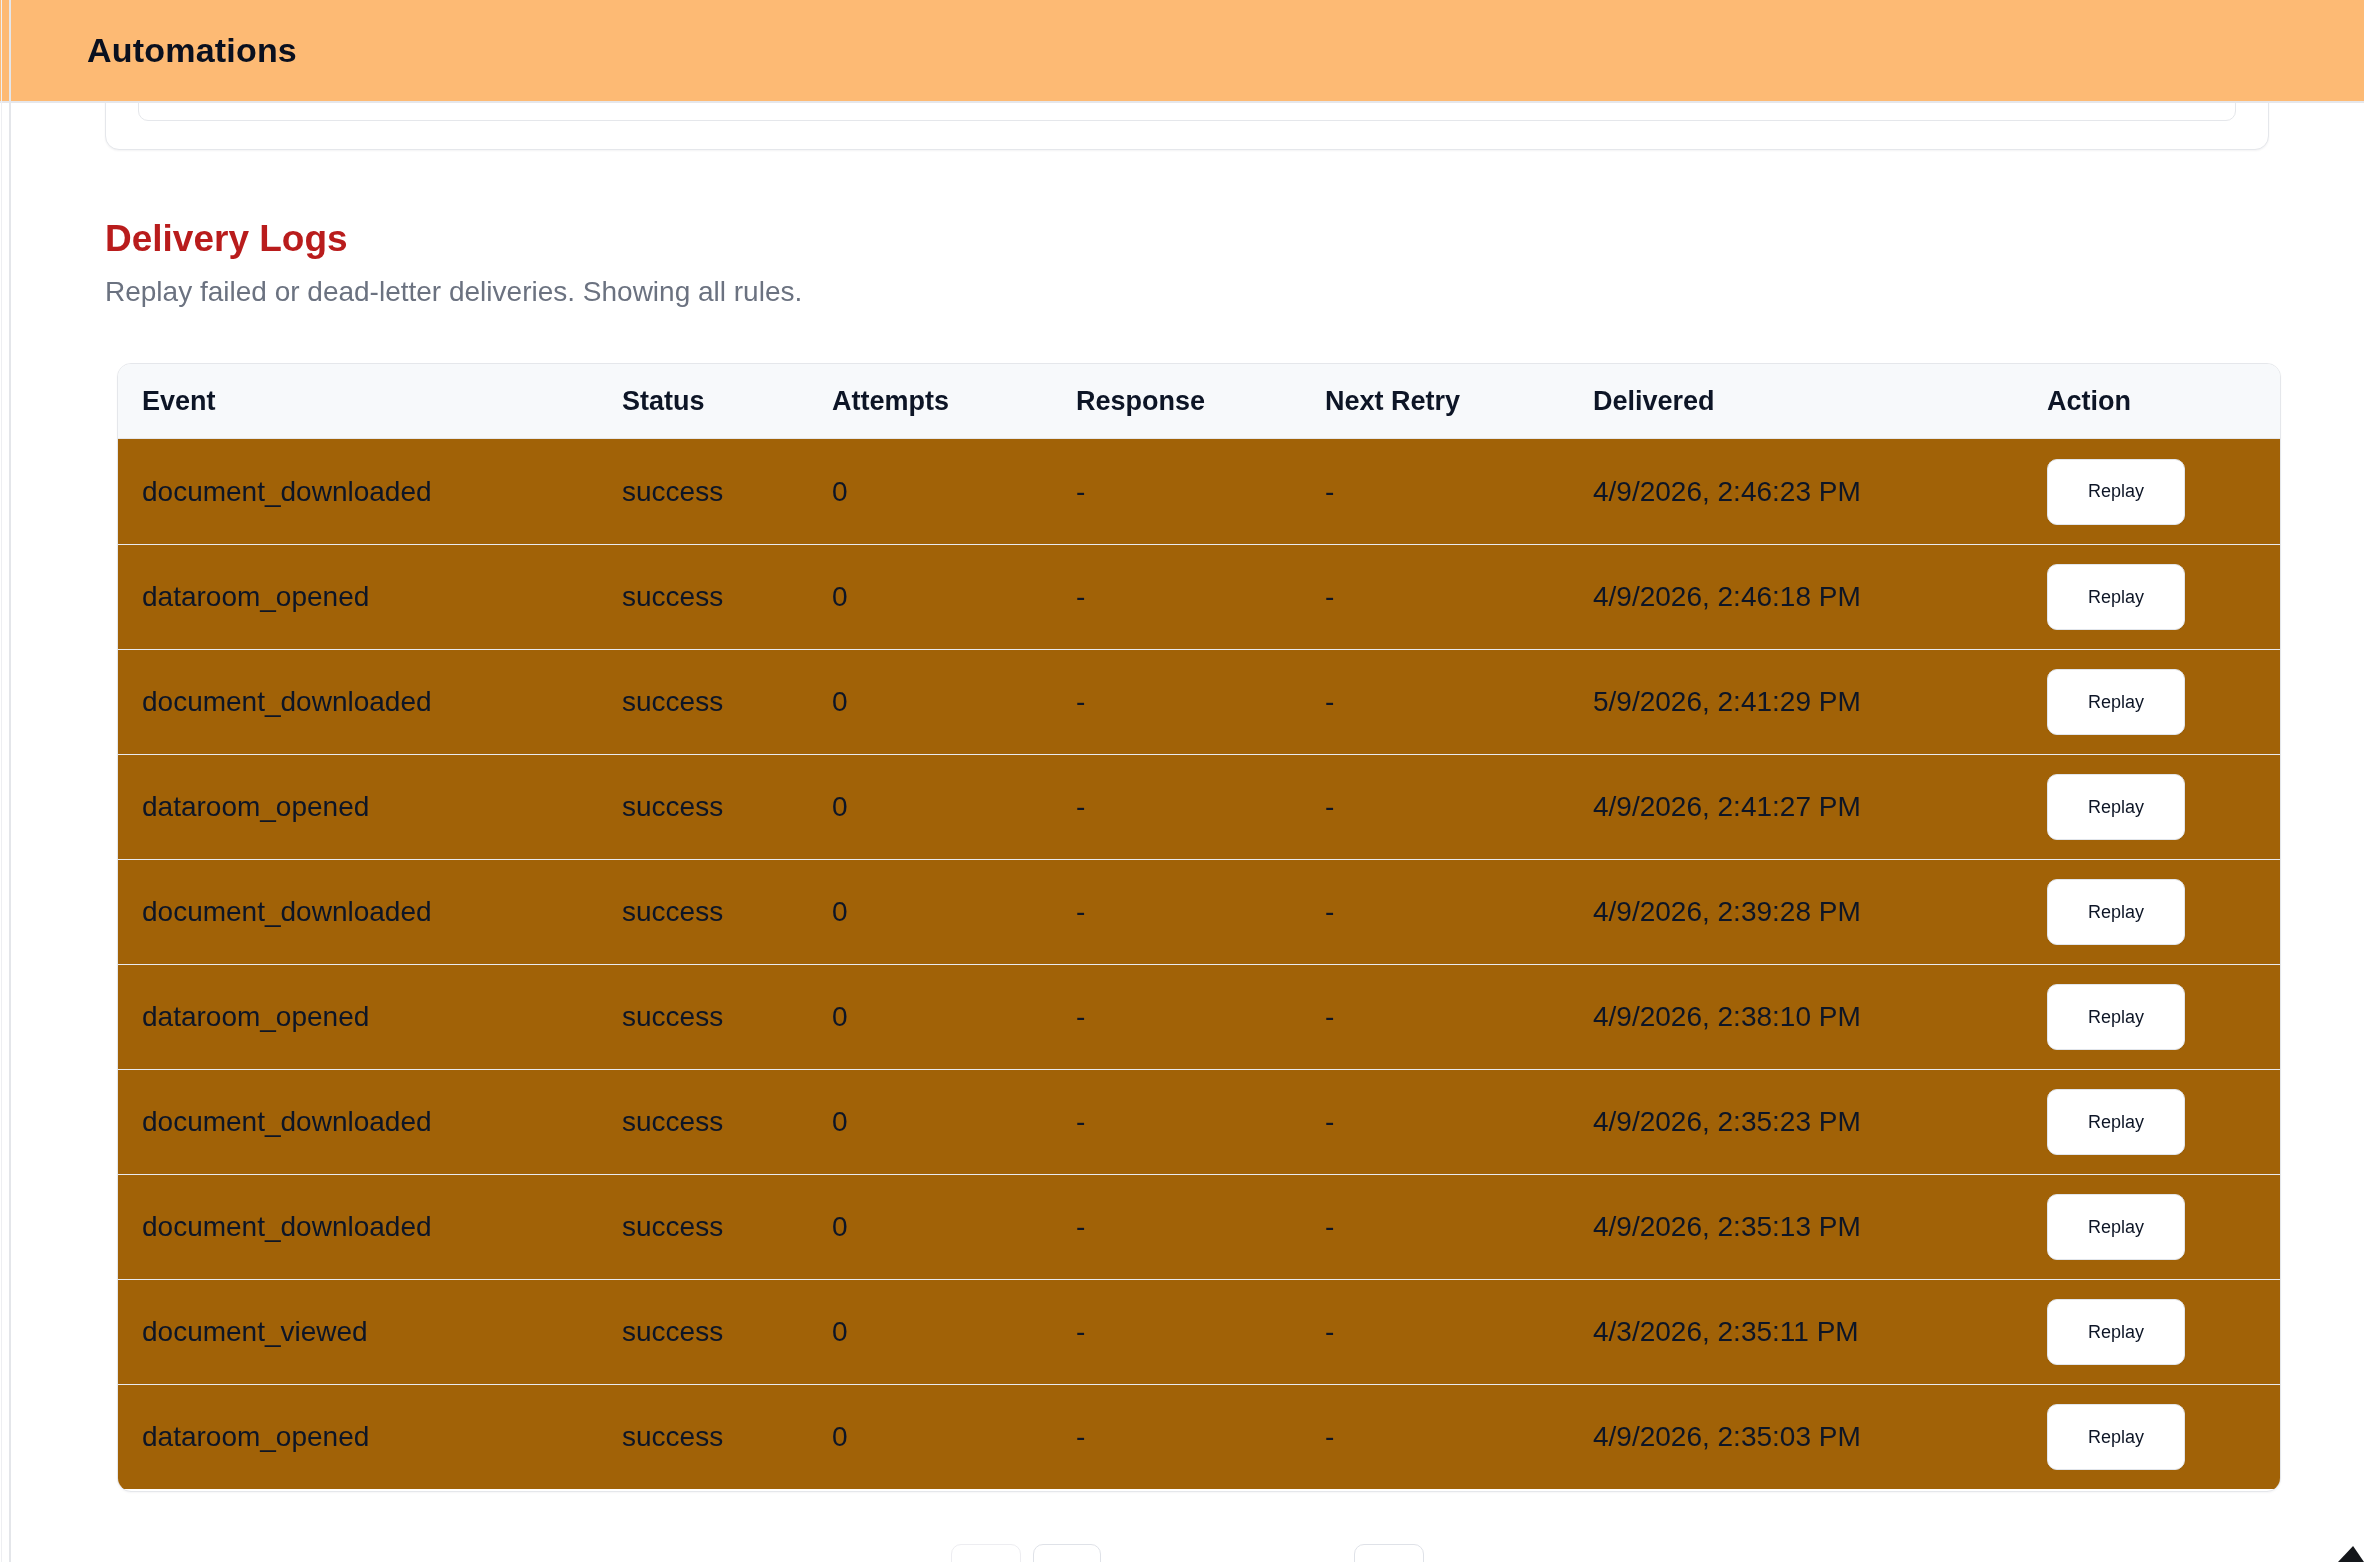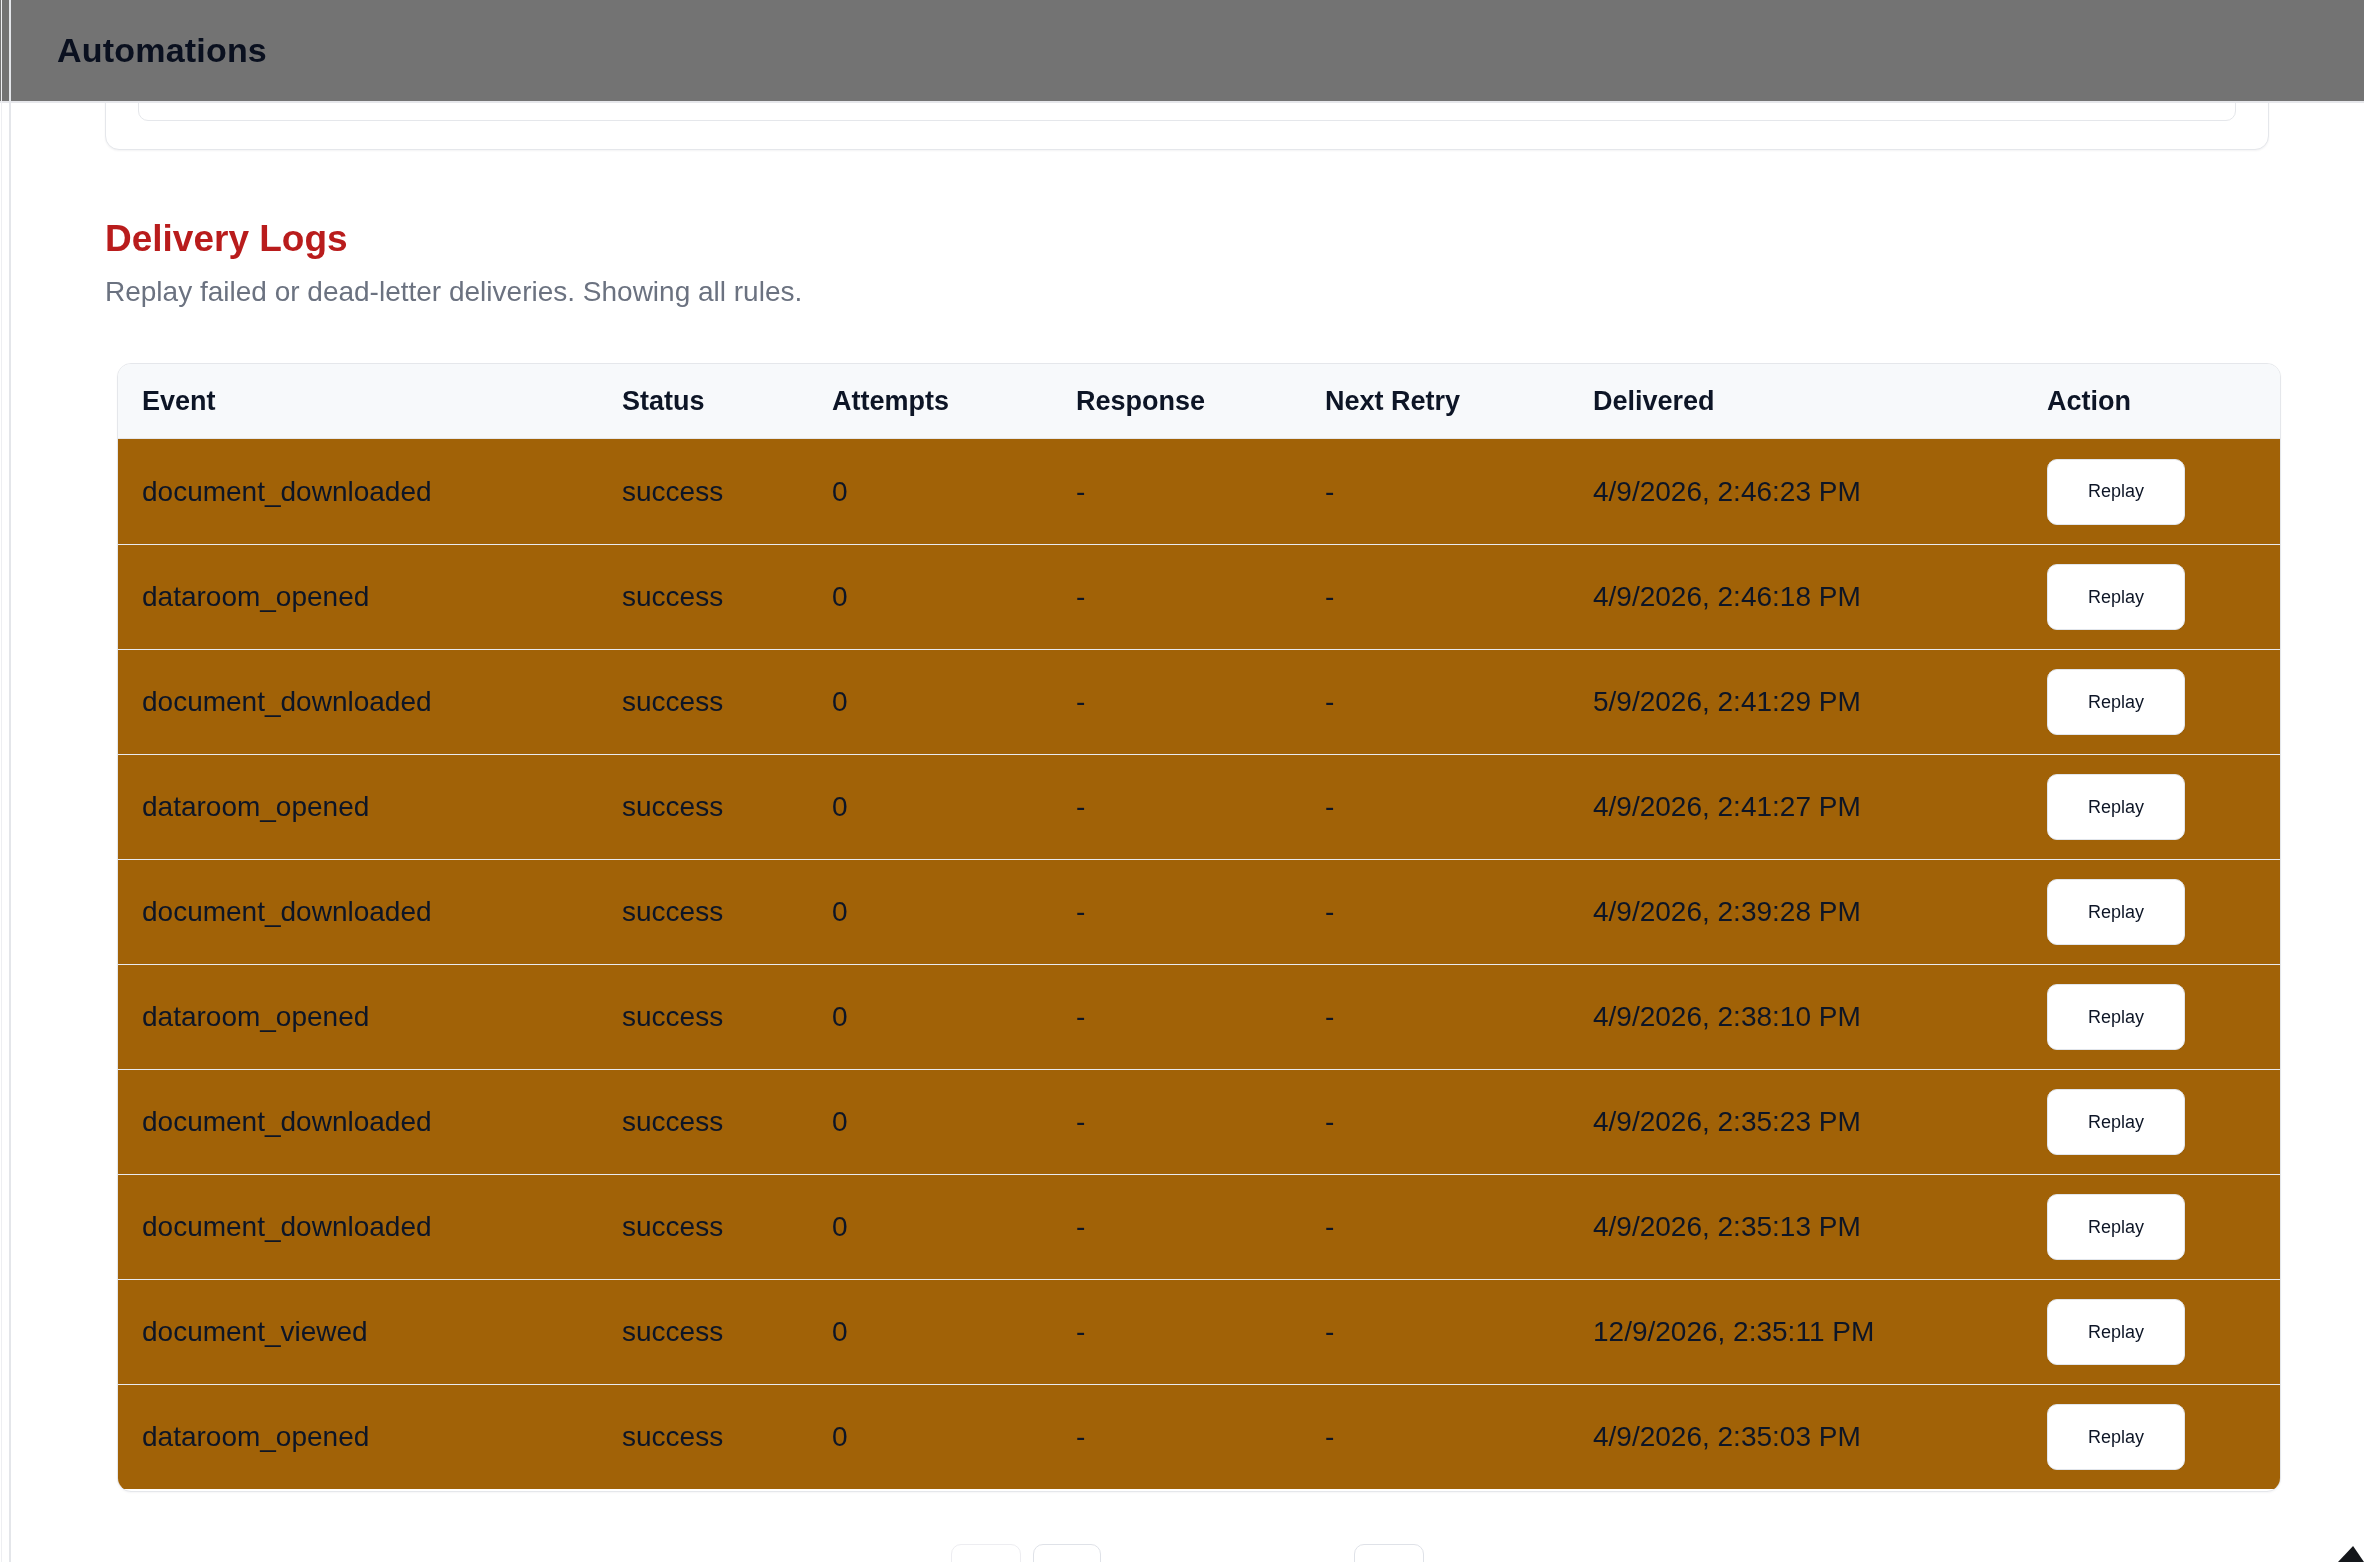--- a/index.html
+++ b/index.html
@@ -13,24 +13,24 @@
   }
 
   
   .edge-line { position: absolute; top: 0; bottom: 0; z-index: 30; }
   .edge-line-1 { left: 1px; width: 1px; background: #eeeff2; }
   .edge-line-2 { left: 9px; width: 2px; background: #e4e6ea; }
 
   
   .topbar {
     position: absolute; left: 0; right: 0; top: 0; height: 103px;
-    background: #737373;
+    background: #fdba74;
     border-bottom: 2px solid #e6e7eb;
     display: flex; align-items: center;
-    padding-left: 57px;
+    padding-left: 87px;
     z-index: 20;
     box-sizing: border-box;
   }
   .topbar h1 {
     margin: 0; font-size: 34px; font-weight: 700; letter-spacing: 0.2px;
     color: #0a101f;
   }
 
   
   .partial-card {
@@ -236,21 +236,21 @@
       <button class="replay">Replay</button>
     </div>
   </div>
 
   <div class="tr">
     <div class="td">document_viewed</div>
     <div class="td">success</div>
     <div class="td">0</div>
     <div class="td">-</div>
     <div class="td">-</div>
-    <div class="td">12/9/2026, 2:35:11 PM</div>
+    <div class="td">4/3/2026, 2:35:11 PM</div>
     <div class="td">
       <button class="replay">Replay</button>
     </div>
   </div>
 
   <div class="tr">
     <div class="td">dataroom_opened</div>
     <div class="td">success</div>
     <div class="td">0</div>
     <div class="td">-</div>

